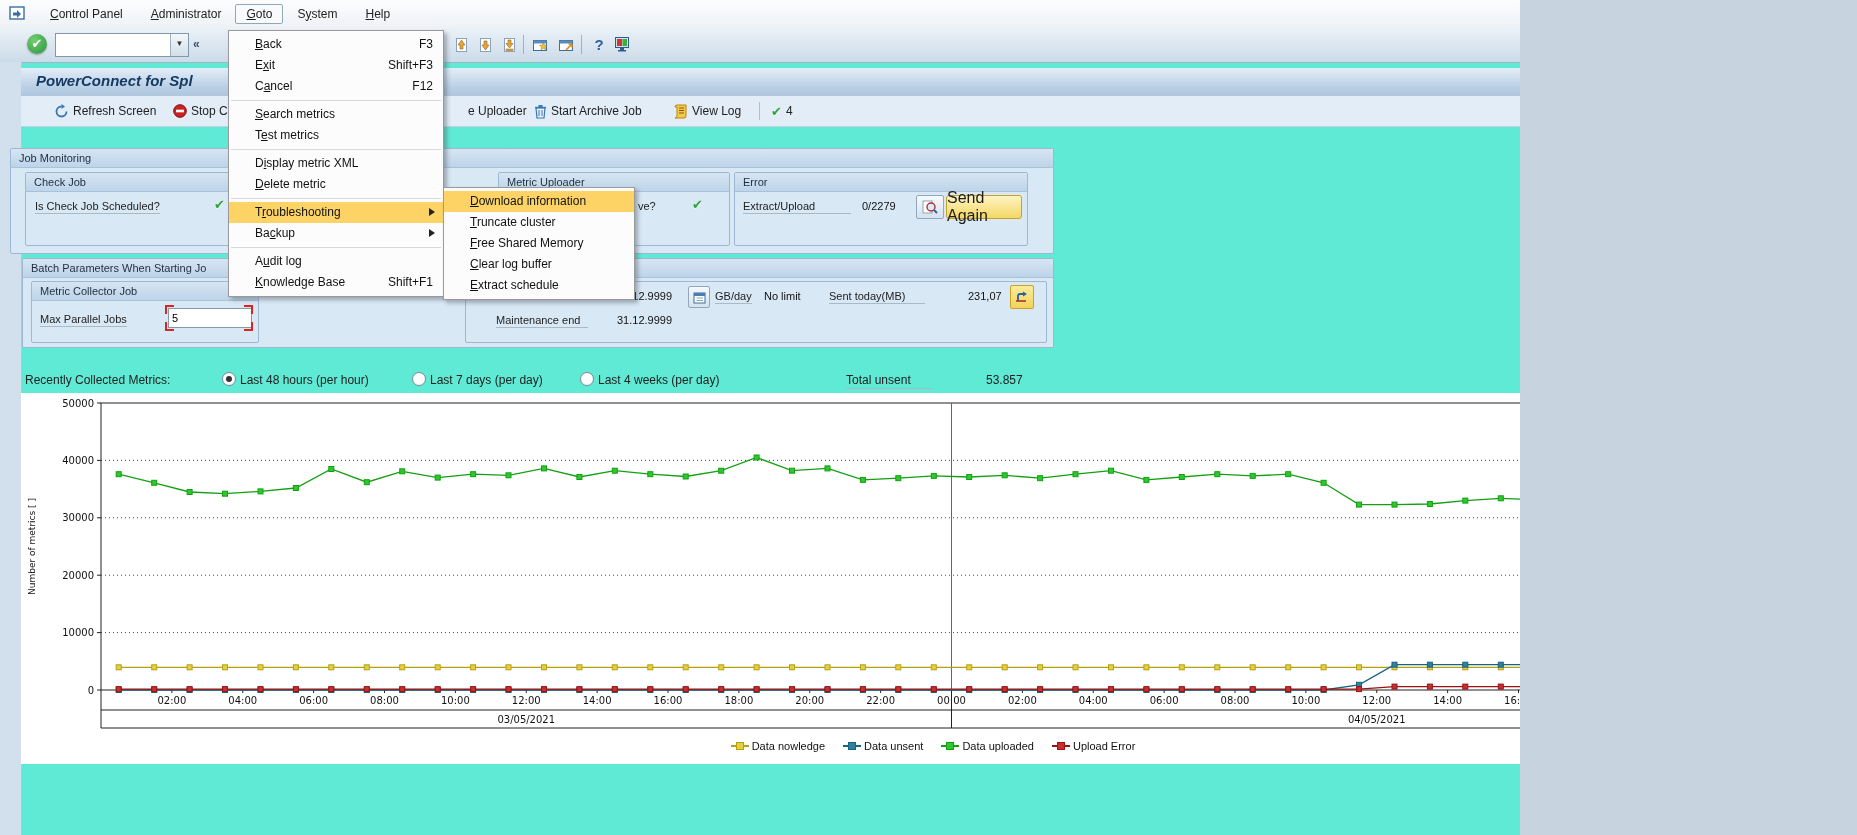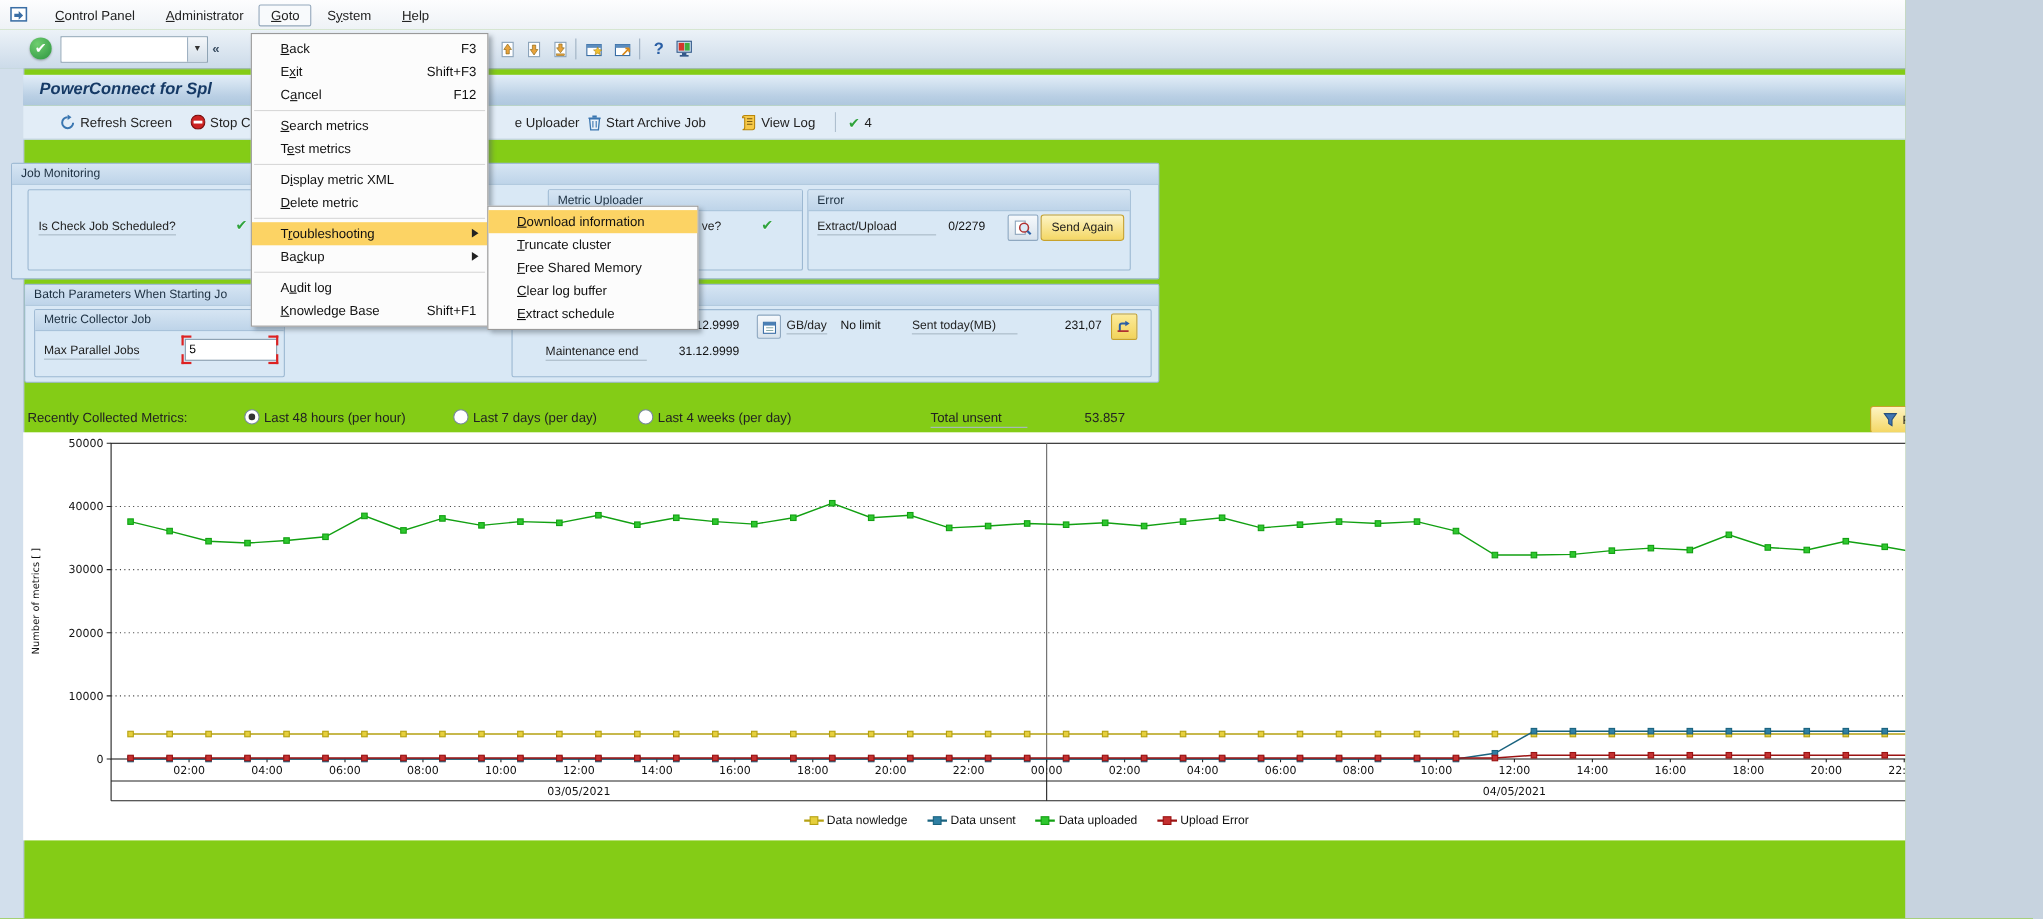--- a/index.html
+++ b/index.html
@@ -1,17 +1,17 @@
 <!DOCTYPE html>
 <html><head>
 <meta charset="utf-8">
 <style>
   html,body{margin:0;padding:0;}
   body{background:#c7d3df;font-family:"Liberation Sans",sans-serif;}
-  #screen{position:relative;width:1732px;height:835px;background:#84cc16;overflow:hidden;
+  #screen{position:relative;width:1520px;height:835px;background:#5eead4;overflow:hidden;
           font-family:"Liberation Sans",sans-serif;font-size:12px;color:#222;}
   .abs{position:absolute;}
   .mn{text-decoration:underline;}
 
   
   #menubar{left:0;top:0;width:1857px;height:27px;background:linear-gradient(#fdfdfe,#eef2f6);
            border-bottom:1px solid #c9d4de;display:flex;align-items:center;}
   .mb-item{padding:3px 14px;color:#222;cursor:default;}
   .mb-item.open{border:1px solid #93a7bb;background:#f8fafc;border-radius:2px;padding:2px 10px;}
   #app-menu-icon{margin:0 10px 0 9px;display:inline-flex;}
@@ -48,21 +48,21 @@
             background:linear-gradient(#d6e5f3,#bed4e9);border-bottom:1px solid #a8c2da;}
   .subbox{position:absolute;background:#d9e8f5;border:1px solid #9cb8d2;border-radius:2px;}
   .lbl{font-size:11px;color:#222;border-bottom:1px solid #a9b9c6;padding-bottom:1px;}
   .val{font-size:11px;color:#111;}
   .chk{color:#2fa33c;font-size:13px;text-shadow:0 1px 0 rgba(255,255,255,.6);}
   .inp{position:absolute;background:#fff;border:1px solid #8299ac;font-size:11px;padding:0 3px;
        font-family:"Liberation Sans",sans-serif;}
   .mini-btn{position:absolute;background:linear-gradient(#f6f9fc,#d7e2ec);border:1px solid #8fa8c0;
             border-radius:2px;display:flex;align-items:center;justify-content:center;}
   .yellow-btn{background:linear-gradient(#fdf4c3,#f4d765);border:1px solid #c8a22b;border-radius:3px;
-              font-size:11px;color:#1c1c1c;display:flex;align-items:center;justify-content:center;gap:5px;}
+              font-size:16px;color:#1c1c1c;display:flex;align-items:center;justify-content:center;gap:5px;}
   .corner{position:absolute;width:7px;height:7px;}
   .corner.tl{left:-3px;top:-3px;border-left:2px solid #d22;border-top:2px solid #d22;}
   .corner.tr{right:-3px;top:-3px;border-right:2px solid #d22;border-top:2px solid #d22;}
   .corner.bl{left:-3px;bottom:-3px;border-left:2px solid #d22;border-bottom:2px solid #d22;}
   .corner.br{right:-3px;bottom:-3px;border-right:2px solid #d22;border-bottom:2px solid #d22;}
 
   
   .radio{display:inline-block;width:12px;height:12px;border-radius:50%;background:#fff;
          border:1px solid #77889a;vertical-align:-2px;position:relative;}
   .radio.sel::after{content:"";position:absolute;left:3px;top:3px;width:6px;height:6px;border-radius:50%;background:#333;}
@@ -213,20 +213,21 @@
     <span class="atb-btn abs" style="left:746px">
       <span class="chk">✔</span>
       <span>4</span>
     </span>
   </div>
 
   <div class="panel abs" style="left:10px;top:148px;width:1042px;height:104px">
     <div class="panel-hd"><span>Job Monitoring</span></div>
 
     <div class="subbox" style="left:14px;top:23px;width:366px;height:72px">
+      <div class="panel-hd"><span>Check Job</span></div>
       <span class="lbl abs" style="left:9px;top:27px">Is Check Job Scheduled?</span>
       <span class="chk abs" style="left:188px;top:24px">✔</span>
     </div>
 
     <div class="subbox" style="left:487px;top:23px;width:230px;height:72px">
       <div class="panel-hd"><span>Metric Uploader</span></div>
       <span class="lbl abs" style="left:139px;top:27px;border-bottom:none">ve?</span>
       <span class="chk abs" style="left:193px;top:24px">✔</span>
     </div>
 

